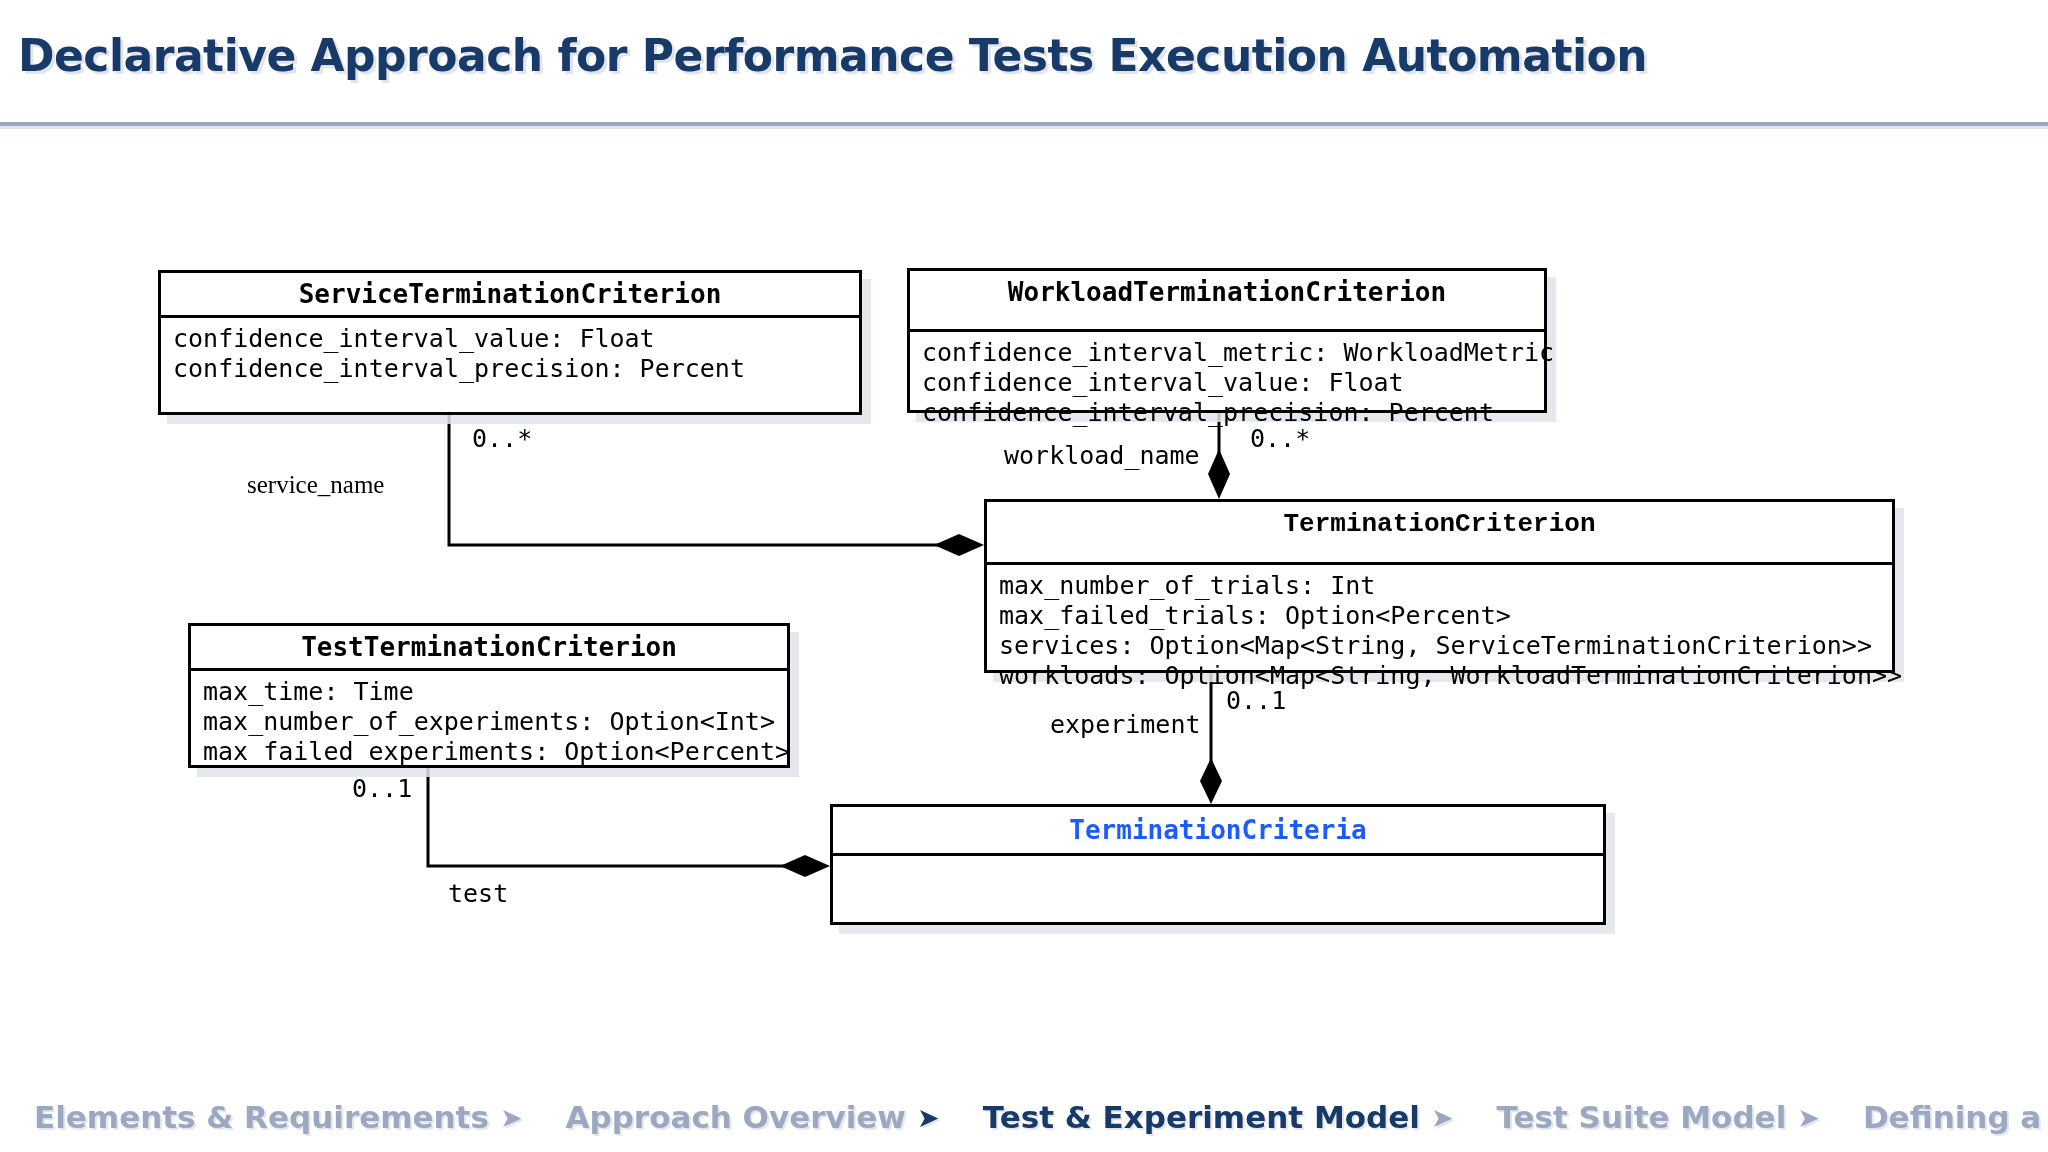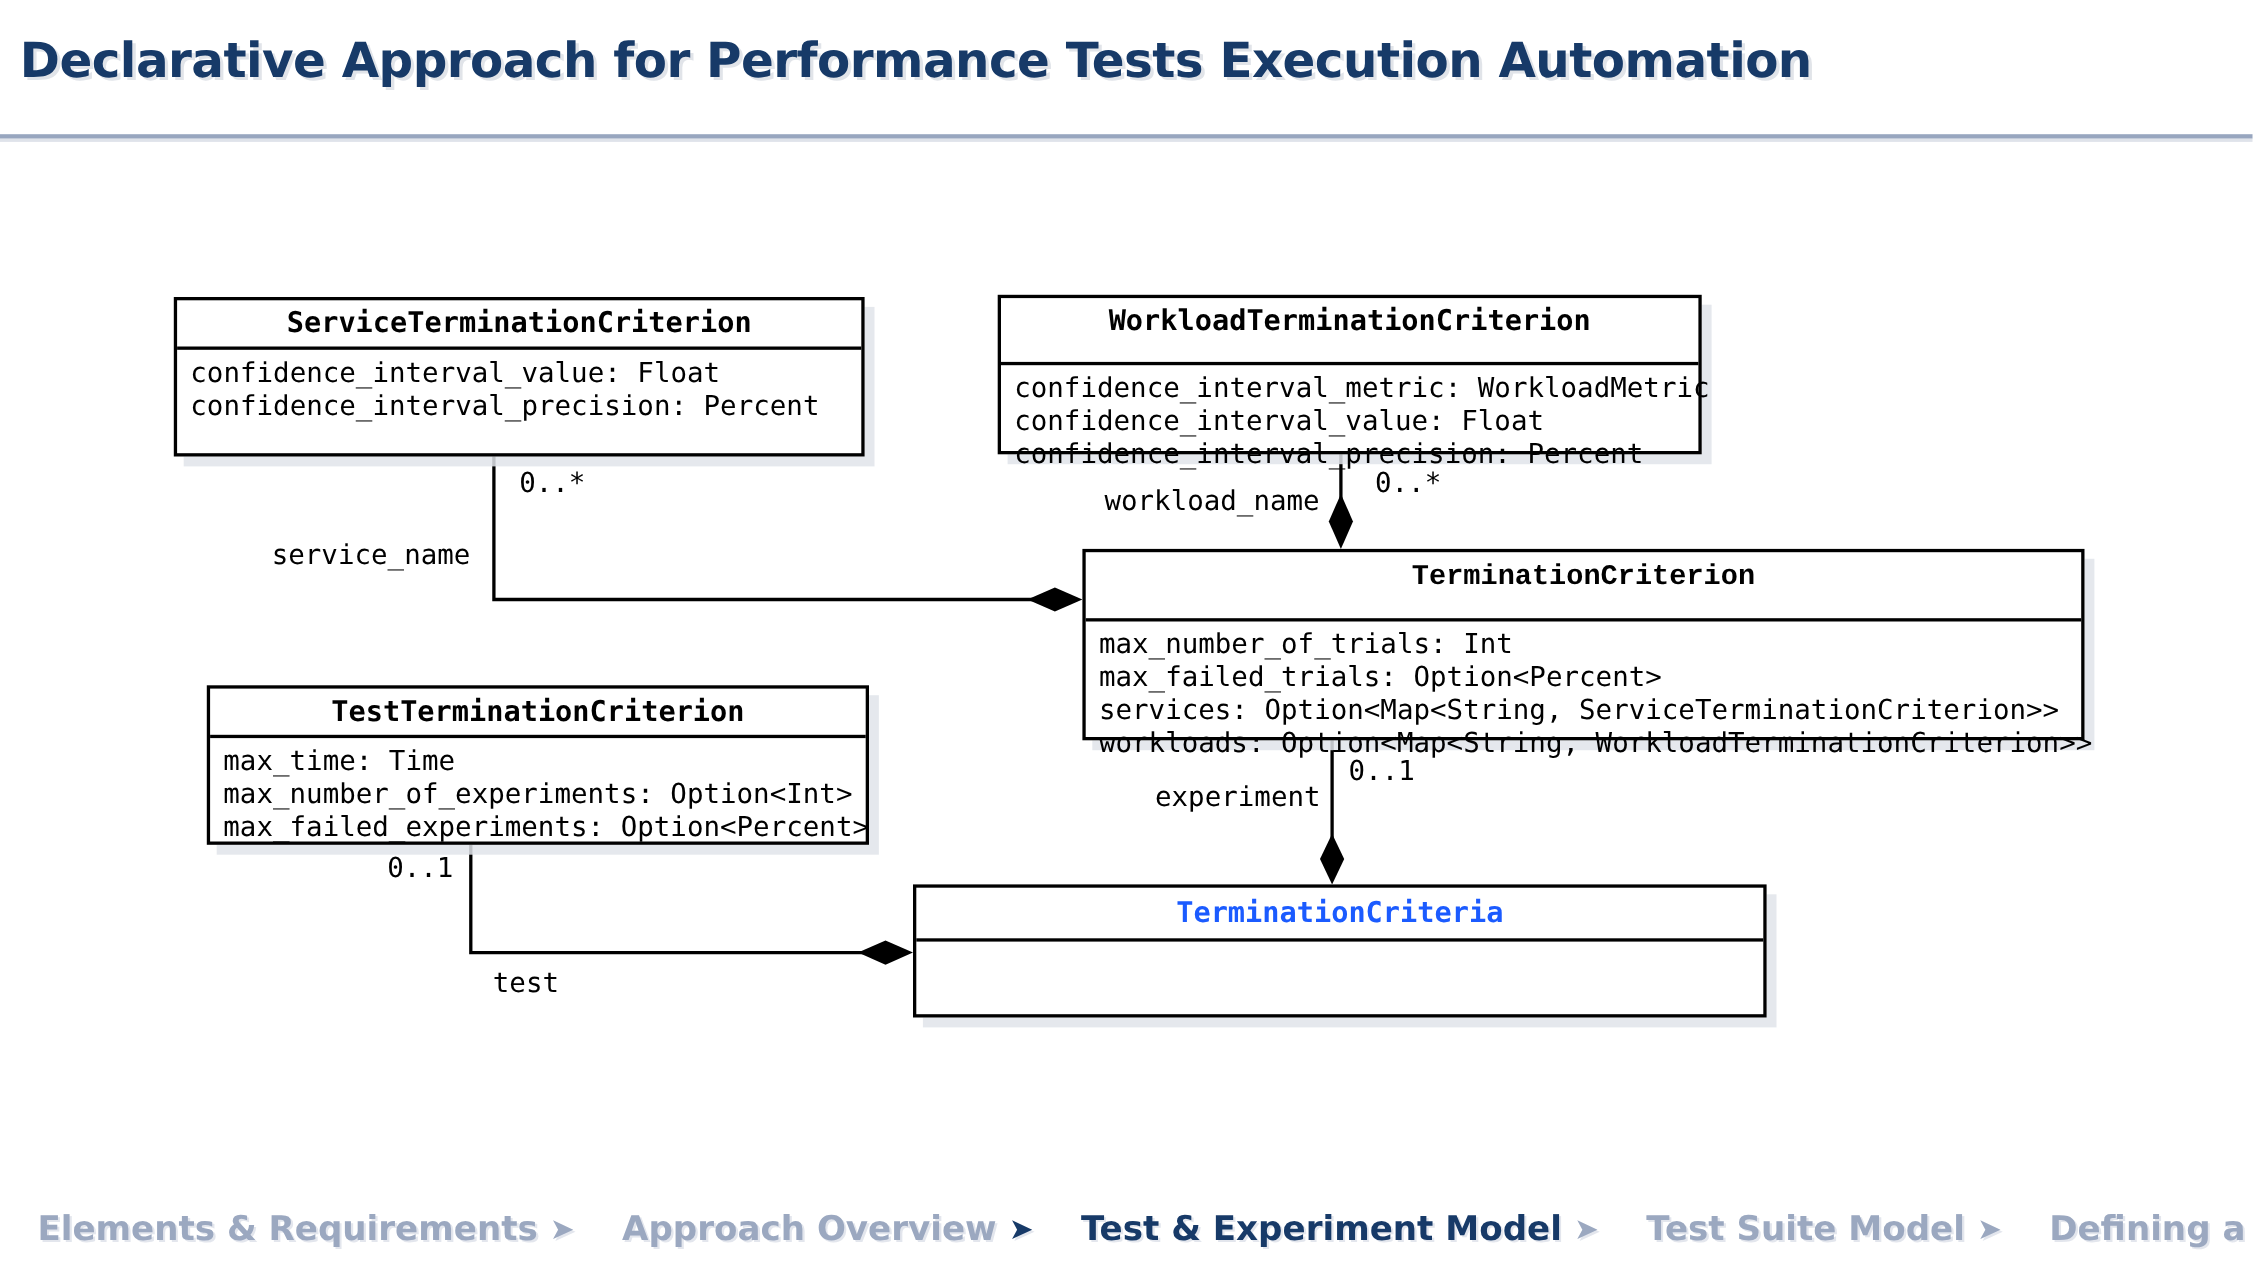--- a/index.html
+++ b/index.html
@@ -175,21 +175,21 @@
         <path d="M 1211 672 L 1211 798" fill="none" stroke="#000000" stroke-width="3"></path>
         <polygon points="1211,804 1200,781 1211,758 1222,781" fill="#000000"></polygon>
       </g>
 
       <g>
         <path d="M 428 768 L 428 866 L 822 866" fill="none" stroke="#000000" stroke-width="3"></path>
         <polygon points="830,866 805,855 780,866 805,877" fill="#000000"></polygon>
       </g>
     </svg>
 
-    <div class="uml-box" style="left:158px; top:270px; width:628px; height:145px;">
+    <div class="uml-box" style="left:158px; top:270px; width:704px; height:145px;">
       <div class="uml-title" style="height:42px; line-height:42px;">ServiceTerminationCriterion</div>
       <div class="uml-divider"></div>
       <div class="uml-body">
         <span class="uml-attr">confidence_interval_value: Float</span>
         <span class="uml-attr">confidence_interval_precision: Percent</span>
       </div>
     </div>
 
     <div class="uml-box" style="left:907px; top:268px; width:640px; height:145px;">
       <div class="uml-title" style="height:58px; line-height:42px;">WorkloadTerminationCriterion</div>
@@ -222,21 +222,21 @@
       </div>
     </div>
 
     <div class="uml-box" style="left:830px; top:804px; width:776px; height:121px;">
       <div class="uml-title accent" style="height:46px; line-height:46px;border-radius:14px;">TerminationCriteria</div>
       <div class="uml-divider"></div>
       <div class="uml-body" style="height:66px;"></div>
     </div>
 
     <div class="edge-label" style="left:472px; top:425px;">0..*</div>
-    <div class="edge-label" style="left:247px; top:491px;">service_name</div>
+    <div class="edge-label" style="left:247px; top:471px;font-family:Liberation Serif, serif;">service_name</div>
 
     <div class="edge-label" style="left:1250px; top:425px;">0..*</div>
     <div class="edge-label" style="left:1004px; top:442px;">workload_name</div>
 
     <div class="edge-label" style="left:1226px; top:687px;">0..1</div>
     <div class="edge-label" style="left:1050px; top:711px;">experiment</div>
 
     <div class="edge-label" style="left:352px; top:775px;">0..1</div>
     <div class="edge-label" style="left:448px; top:880px;">test</div>
 

